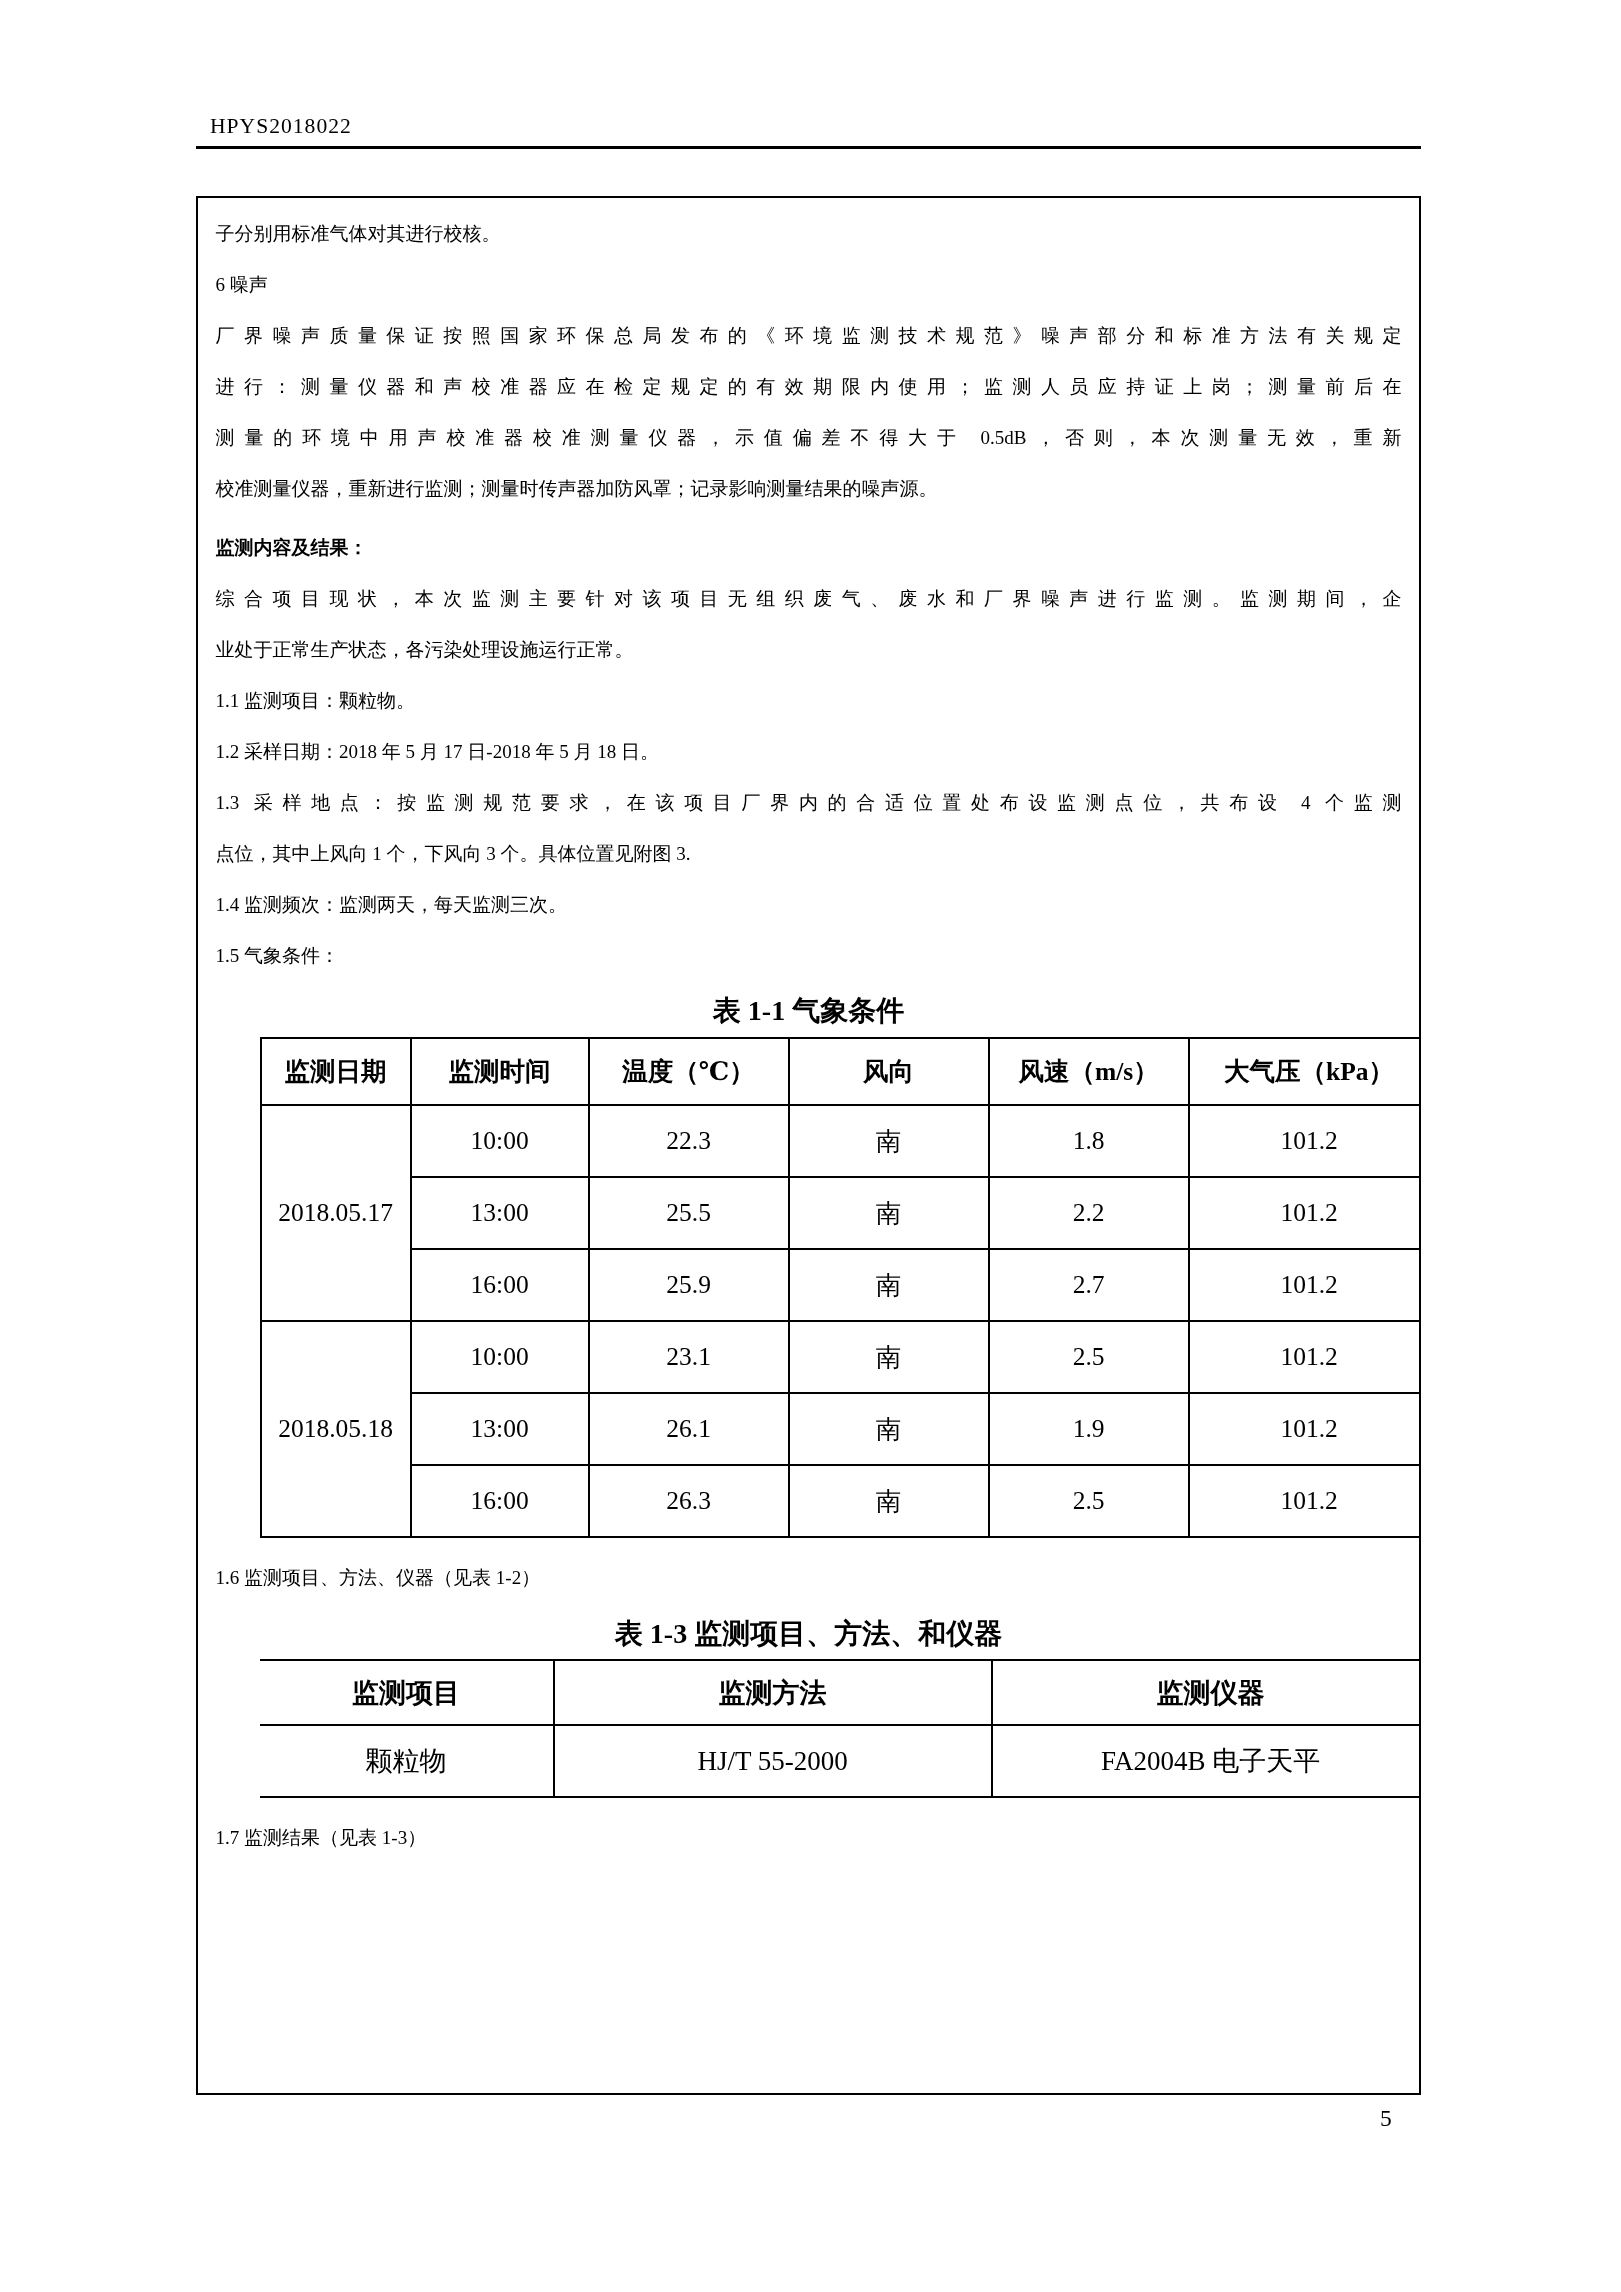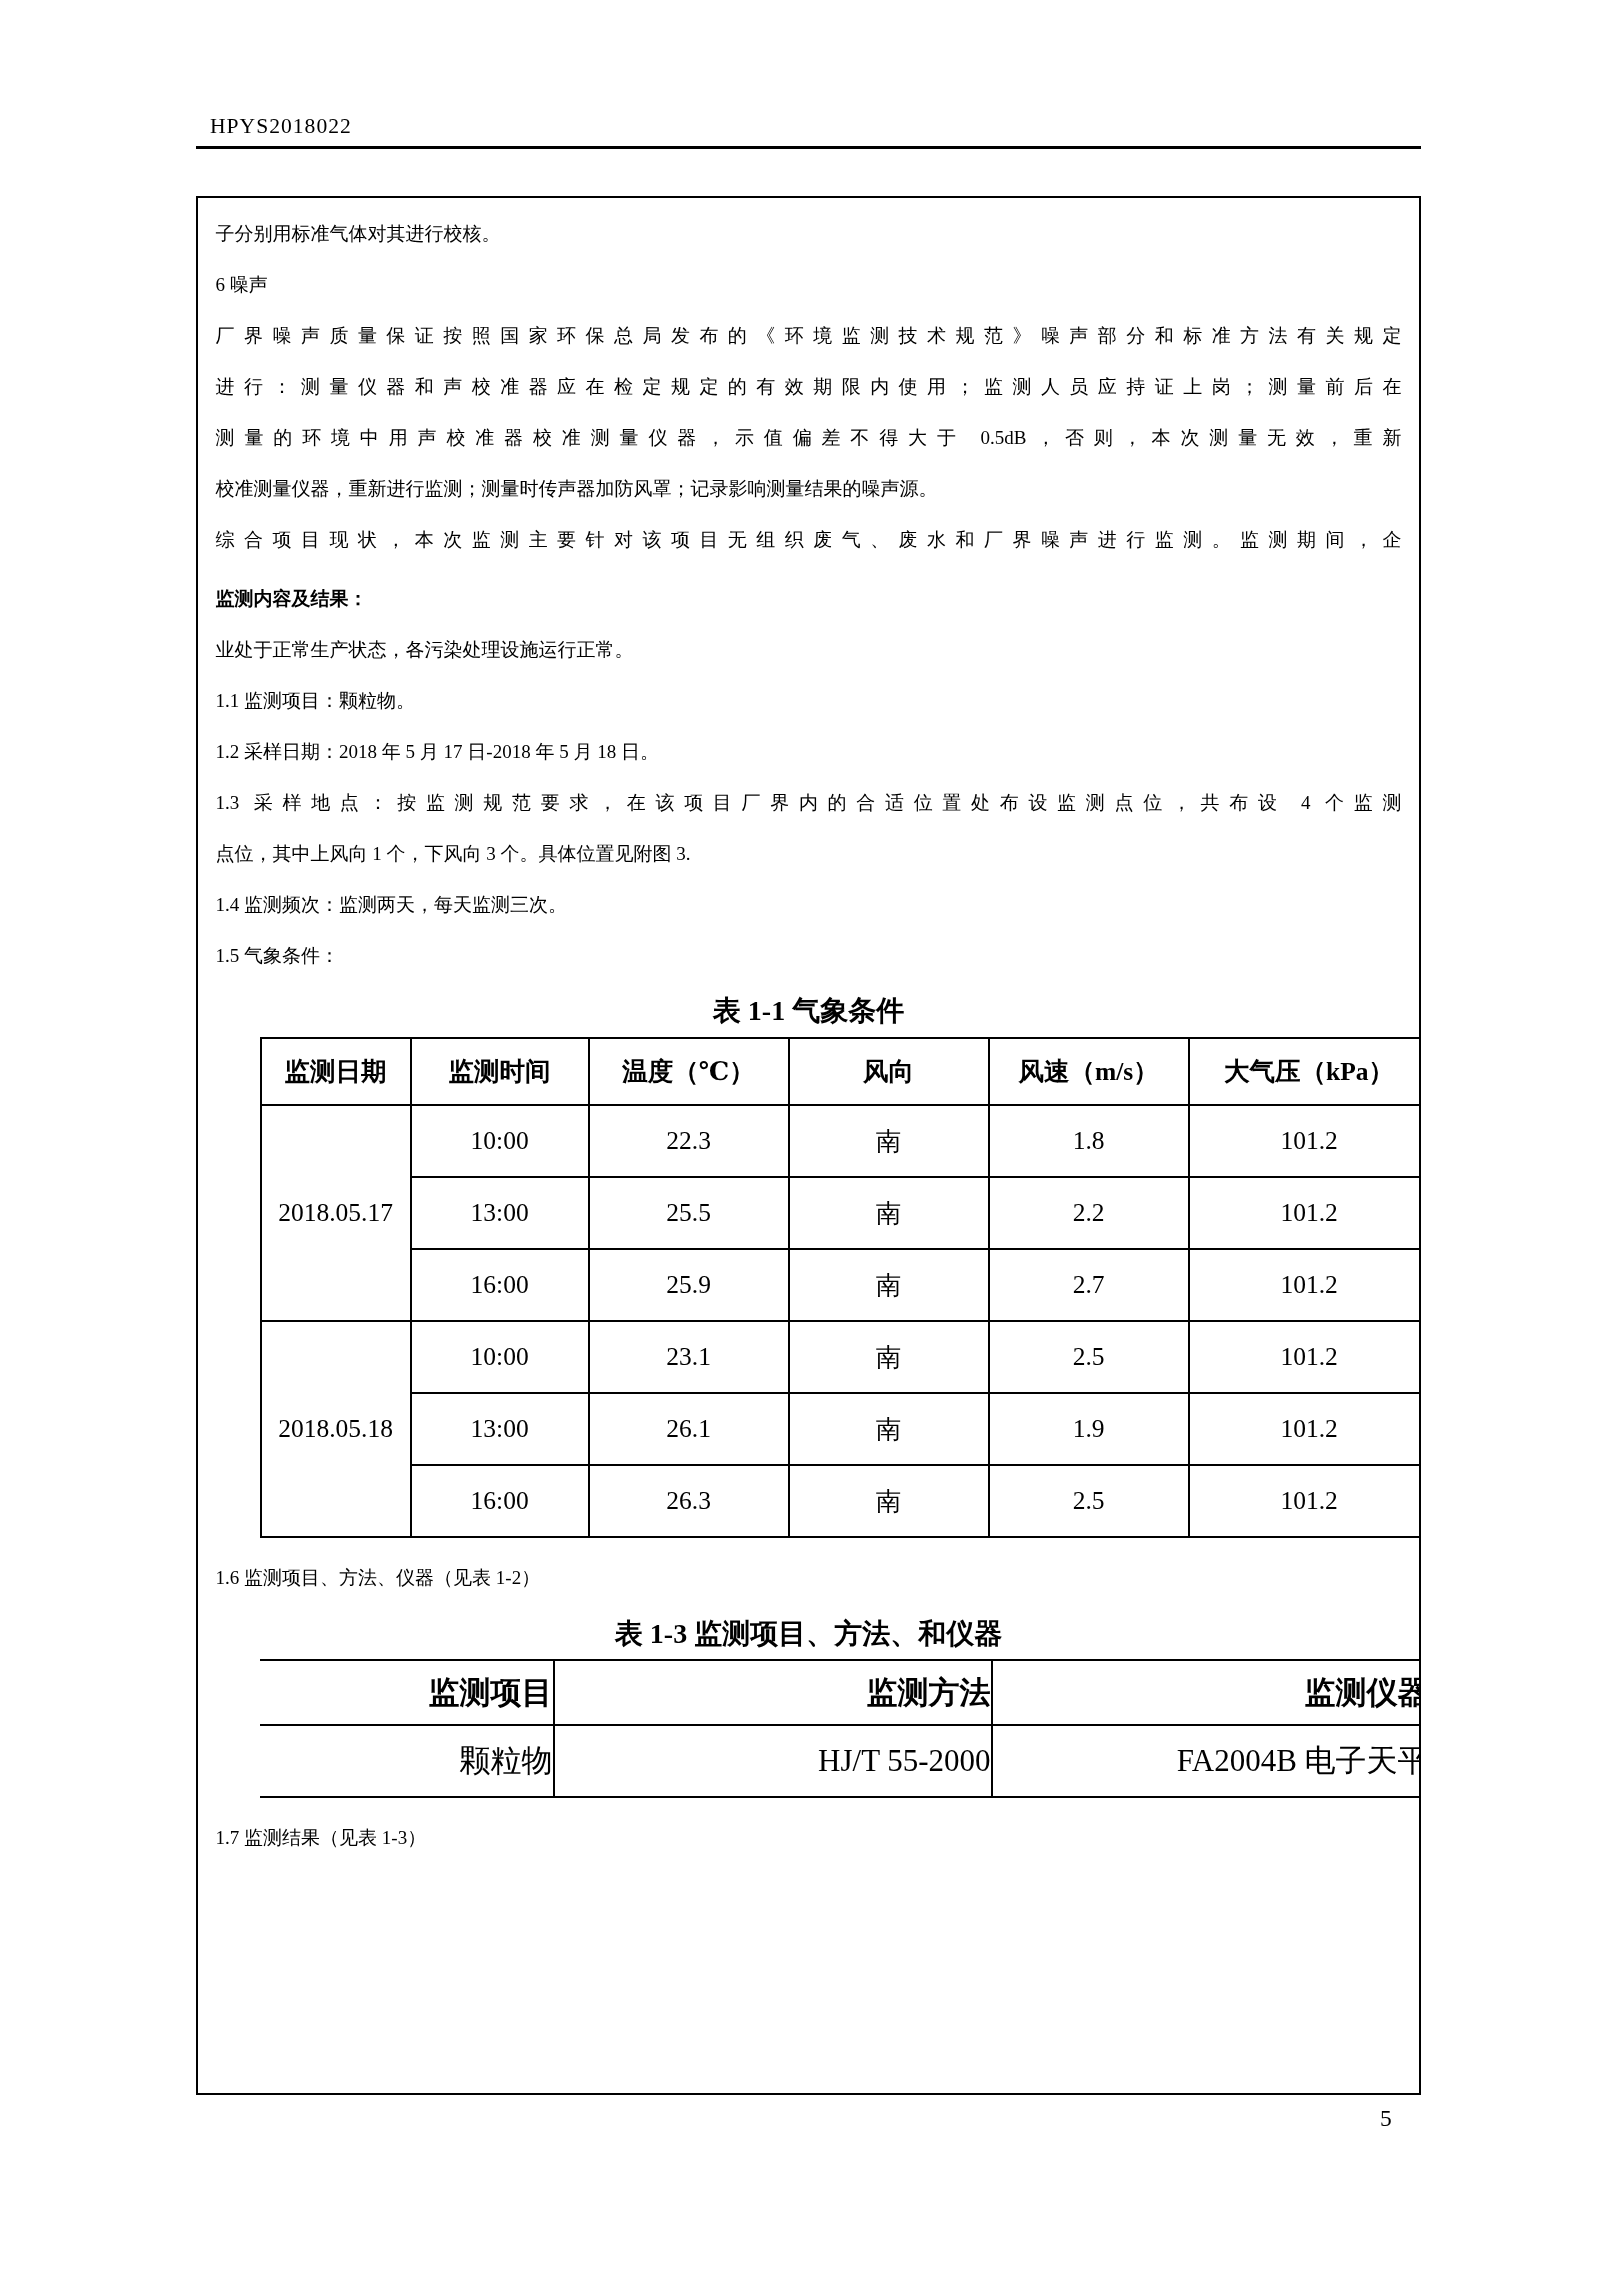--- a/index.html
+++ b/index.html
@@ -25,21 +25,21 @@
   .t1 { width:1169px; border-top:2.9px solid #000; border-bottom:2.9px solid #000; }
   .t1 th, .t1 td {
     border:2px solid #000; text-align:center; vertical-align:middle;
     font-size:25.5px; padding:0;
   }
   .t1 thead th { height:65px; font-weight:bold; }
   .t1 td { height:70px; font-weight:normal; }
   .t2 { width:1169px; border-top:2.9px solid #000; border-bottom:2.9px solid #000; margin-top:3.9px; }
   .t2 th, .t2 td {
     border-left:2px solid #000; border-right:2px solid #000;
-    text-align:right; vertical-align:middle; font-size:31px; padding:0;
+    text-align:center; vertical-align:middle; font-size:27px; padding:0;
   }
   .t2 th:first-child, .t2 td:first-child { border-left:none; }
   .t2 th:last-child,  .t2 td:last-child  { border-right:none; }
   .t2 thead th { height:63px; font-weight:bold; border-bottom:2px solid #000; }
   .t2 td { height:70px; }
   .after-table { margin-top:13.7px; }
   .page-number { position:absolute; left:1380px; top:2105px; font-size:23.5px; }
 </style>
 </head>
 <body>
@@ -47,22 +47,22 @@
 <div class="header-code">HPYS2018022</div>
 <div class="header-rule"></div>
 
 <div class="content-box">
   <p class="ln">子分别用标准气体对其进行校核。</p>
   <p class="ln">6 噪声</p>
   <p class="ln fill">厂界噪声质量保证按照国家环保总局发布的《环境监测技术规范》噪声部分和标准方法有关规定</p>
   <p class="ln fill">进行：测量仪器和声校准器应在检定规定的有效期限内使用；监测人员应持证上岗；测量前后在</p>
   <p class="ln fill">测量的环境中用声校准器校准测量仪器，示值偏差不得大于 0.5dB，否则，本次测量无效，重新</p>
   <p class="ln">校准测量仪器，重新进行监测；测量时传声器加防风罩；记录影响测量结果的噪声源。</p>
+  <p class="ln bold">监测内容及结果：</p>
   <p class="ln fill">综合项目现状，本次监测主要针对该项目无组织废气、废水和厂界噪声进行监测。监测期间，企</p>
-  <p class="ln bold">监测内容及结果：</p>
   <p class="ln">业处于正常生产状态，各污染处理设施运行正常。</p>
   <p class="ln">1.1 监测项目：颗粒物。</p>
   <p class="ln">1.2 采样日期：2018 年 5 月 17 日-2018 年 5 月 18 日。</p>
   <p class="ln fill">1.3 采样地点：按监测规范要求，在该项目厂界内的合适位置处布设监测点位，共布设 4 个监测</p>
   <p class="ln">点位，其中上风向 1 个，下风向 3 个。具体位置见附图 3.</p>
   <p class="ln">1.4 监测频次：监测两天，每天监测三次。</p>
   <p class="ln">1.5 气象条件：</p>
 
   <h3 class="tbl-title">表 1-1 气象条件</h3>
 

